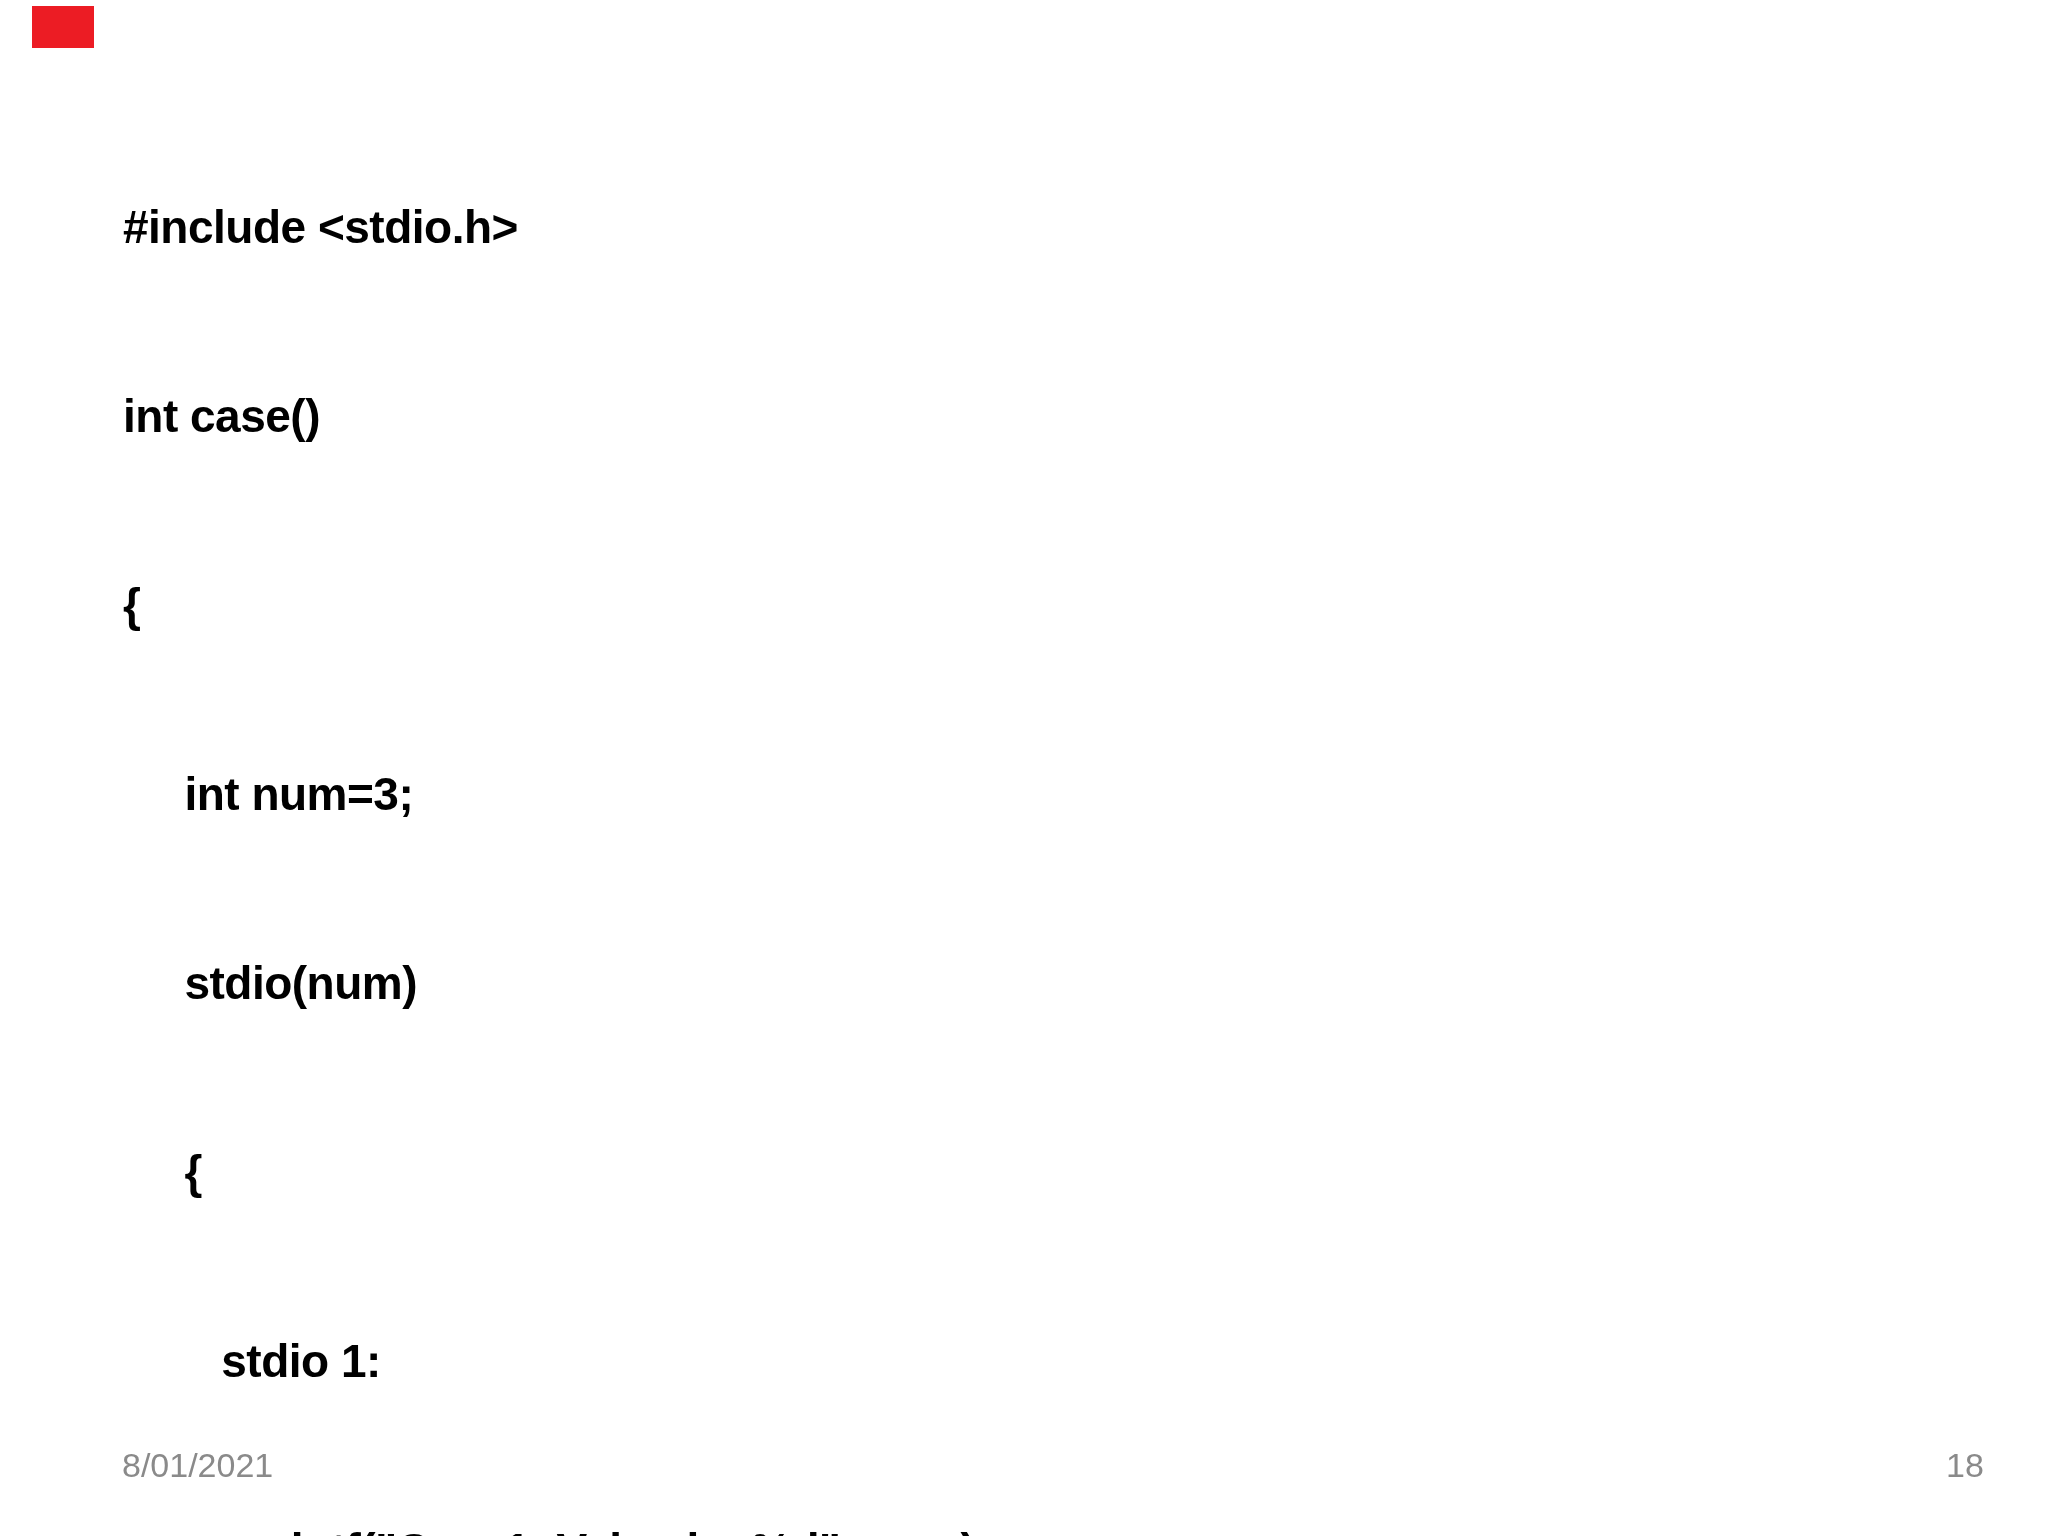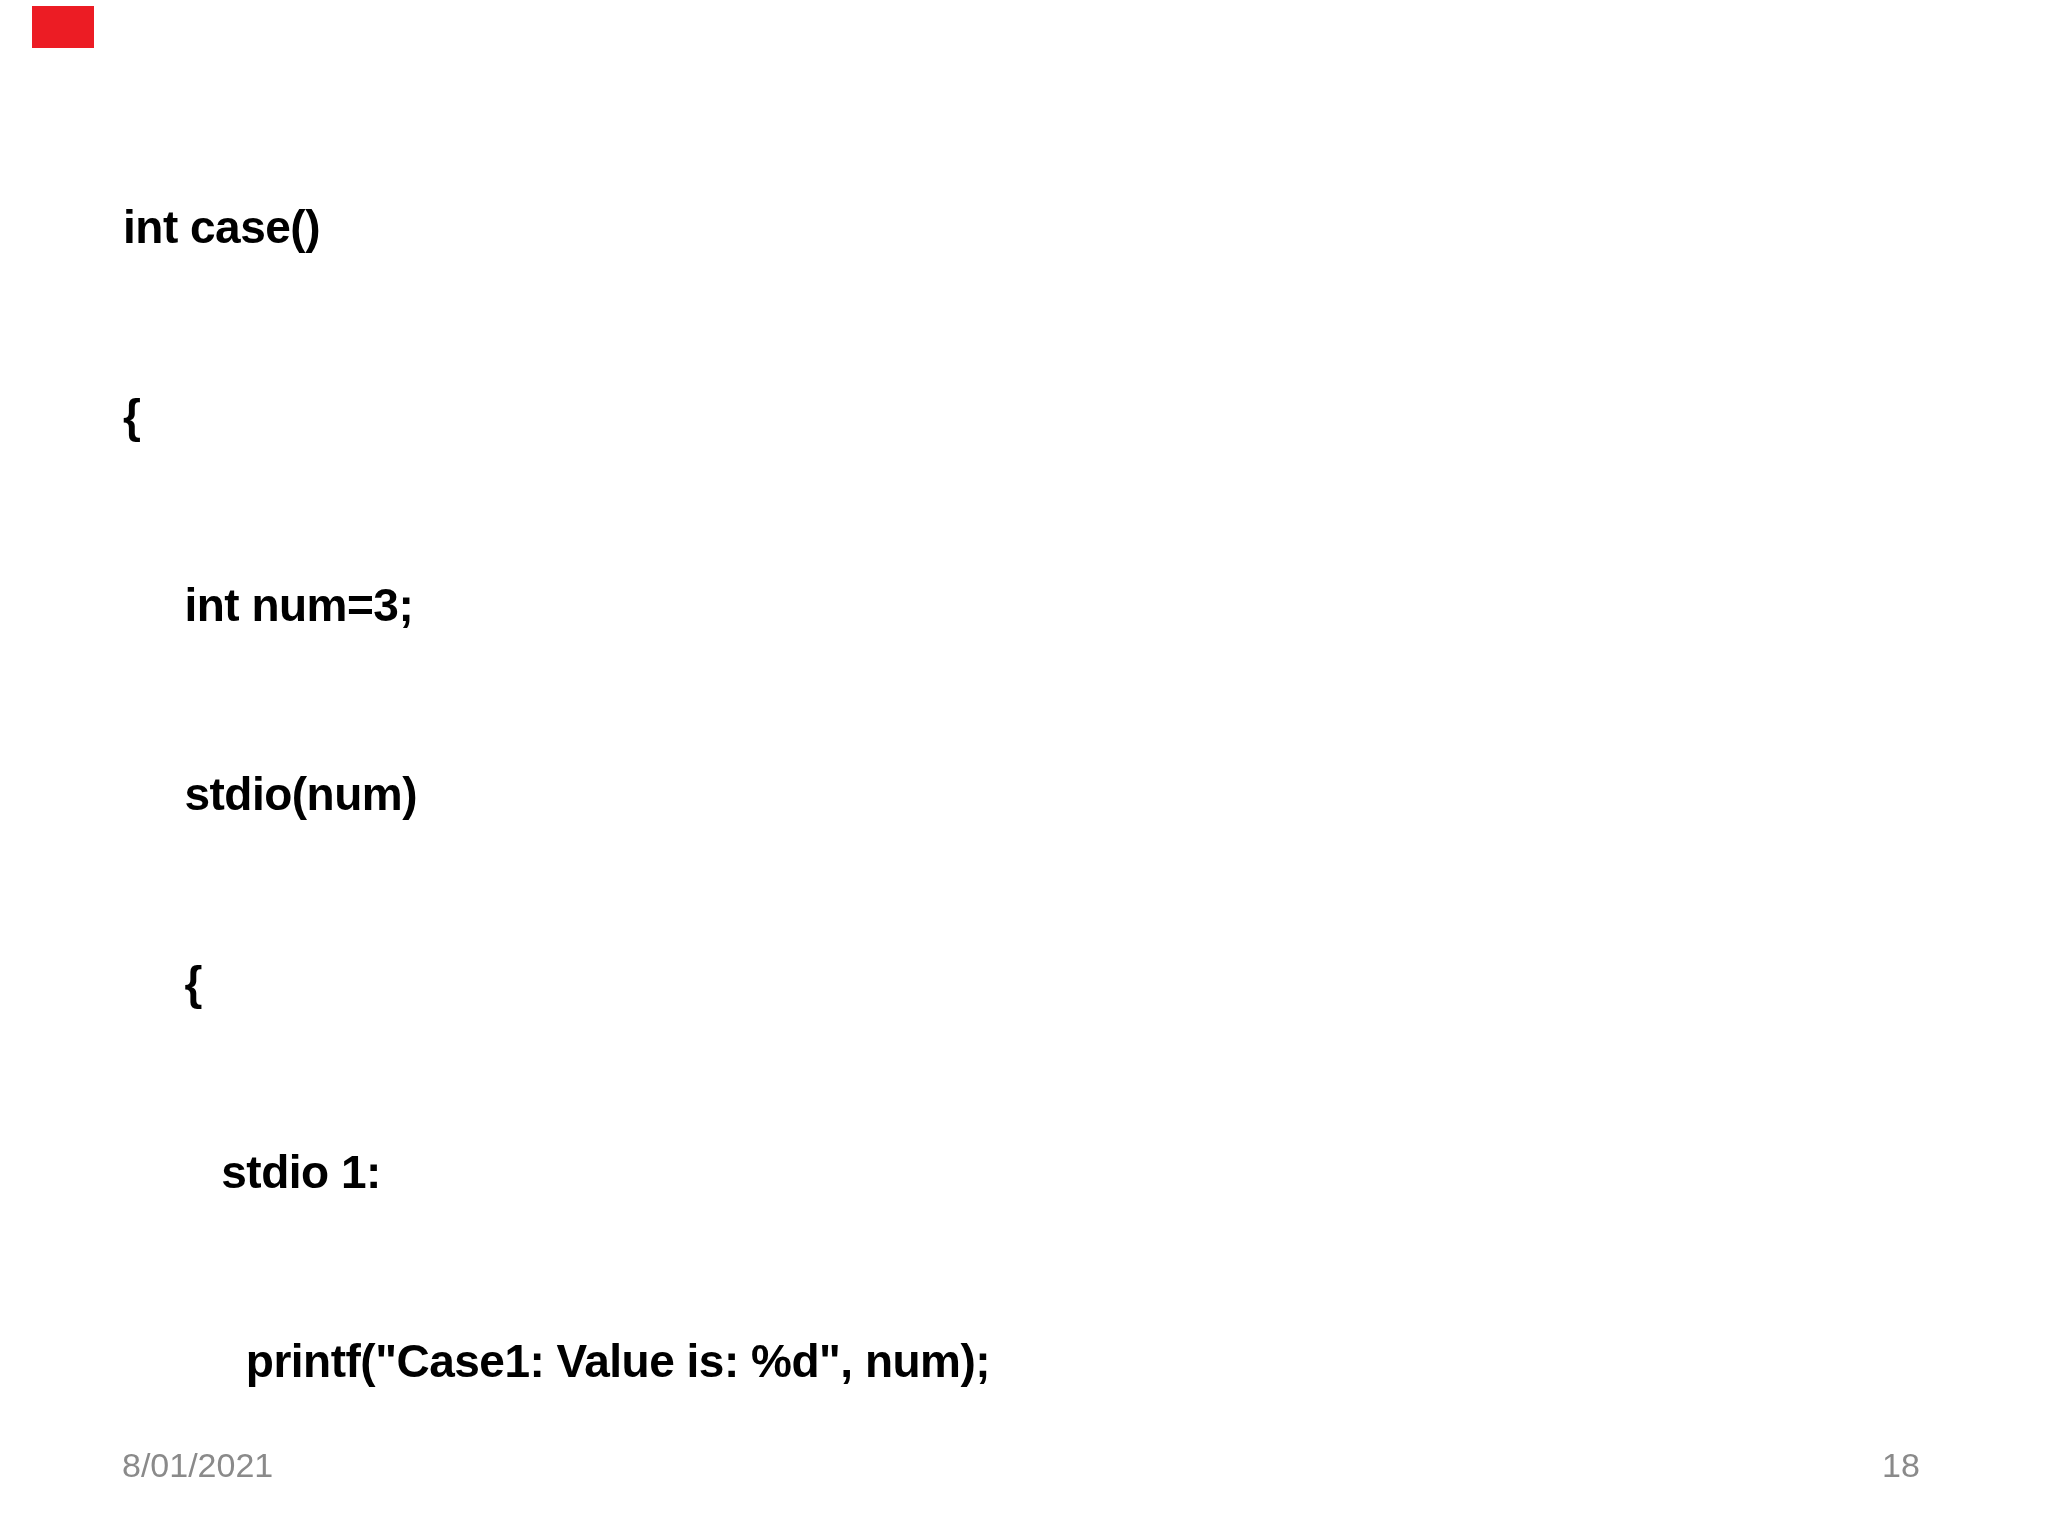--- a/index.html
+++ b/index.html
@@ -44,35 +44,36 @@
   .footer-date {
     position: absolute;
     left: 122px;
     top: 1446px;
     font-size: 34px;
     font-weight: normal;
     color: #8a8a8a;
   }
   .footer-page {
     position: absolute;
-    left: 1882px;
+    left: 1946px;
     top: 1446px;
     font-size: 34px;
     font-weight: normal;
     color: #8a8a8a;
   }
 </style>
 </head>
 <body>
 
 <div class="slide">
 
   <div class="red-marker" style="background-color: rgb(236, 28, 36);"></div>
 
   <div class="code-block" style="color: rgb(0, 0, 0);">
+    <div class="code-line">#include &lt;stdio.h&gt;</div>
     <div class="code-line">int case()</div>
     <div class="code-line">{</div>
     <div class="code-line">     int num=3;</div>
     <div class="code-line">     stdio(num)</div>
     <div class="code-line">     {</div>
     <div class="code-line">        stdio 1:</div>
     <div class="code-line">          printf("Case1: Value is: %d", num);</div>
     
     
     

